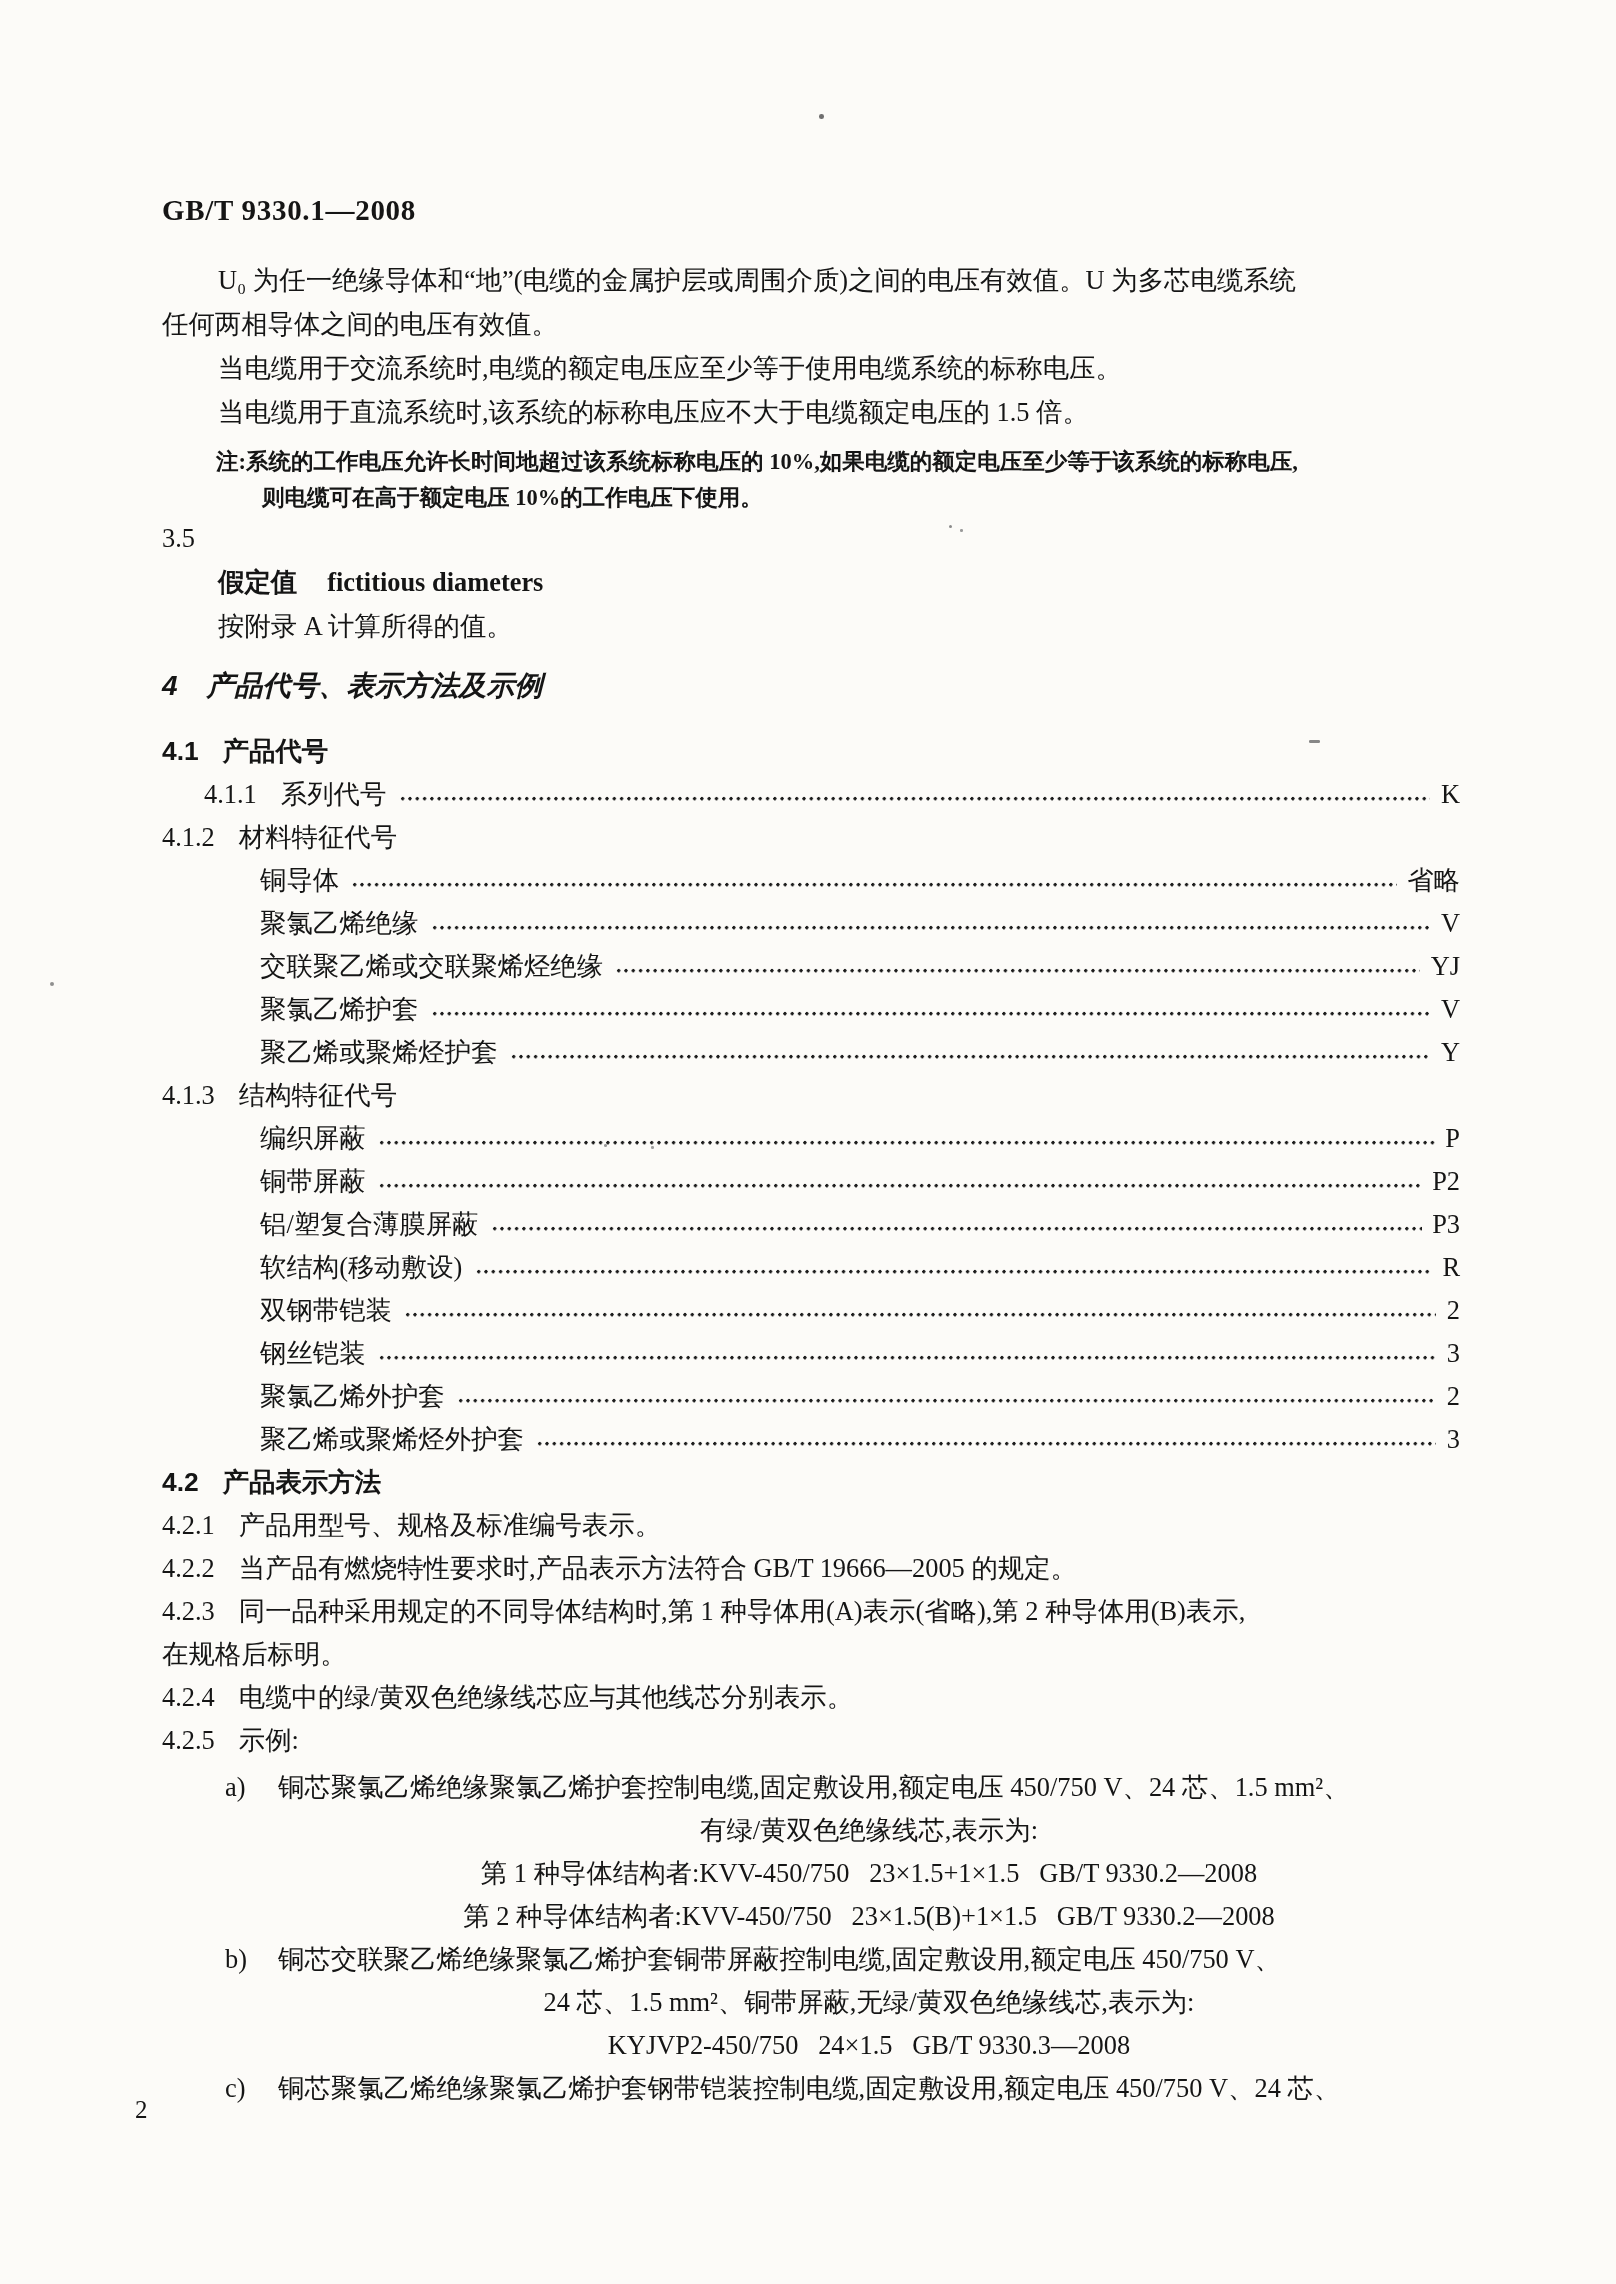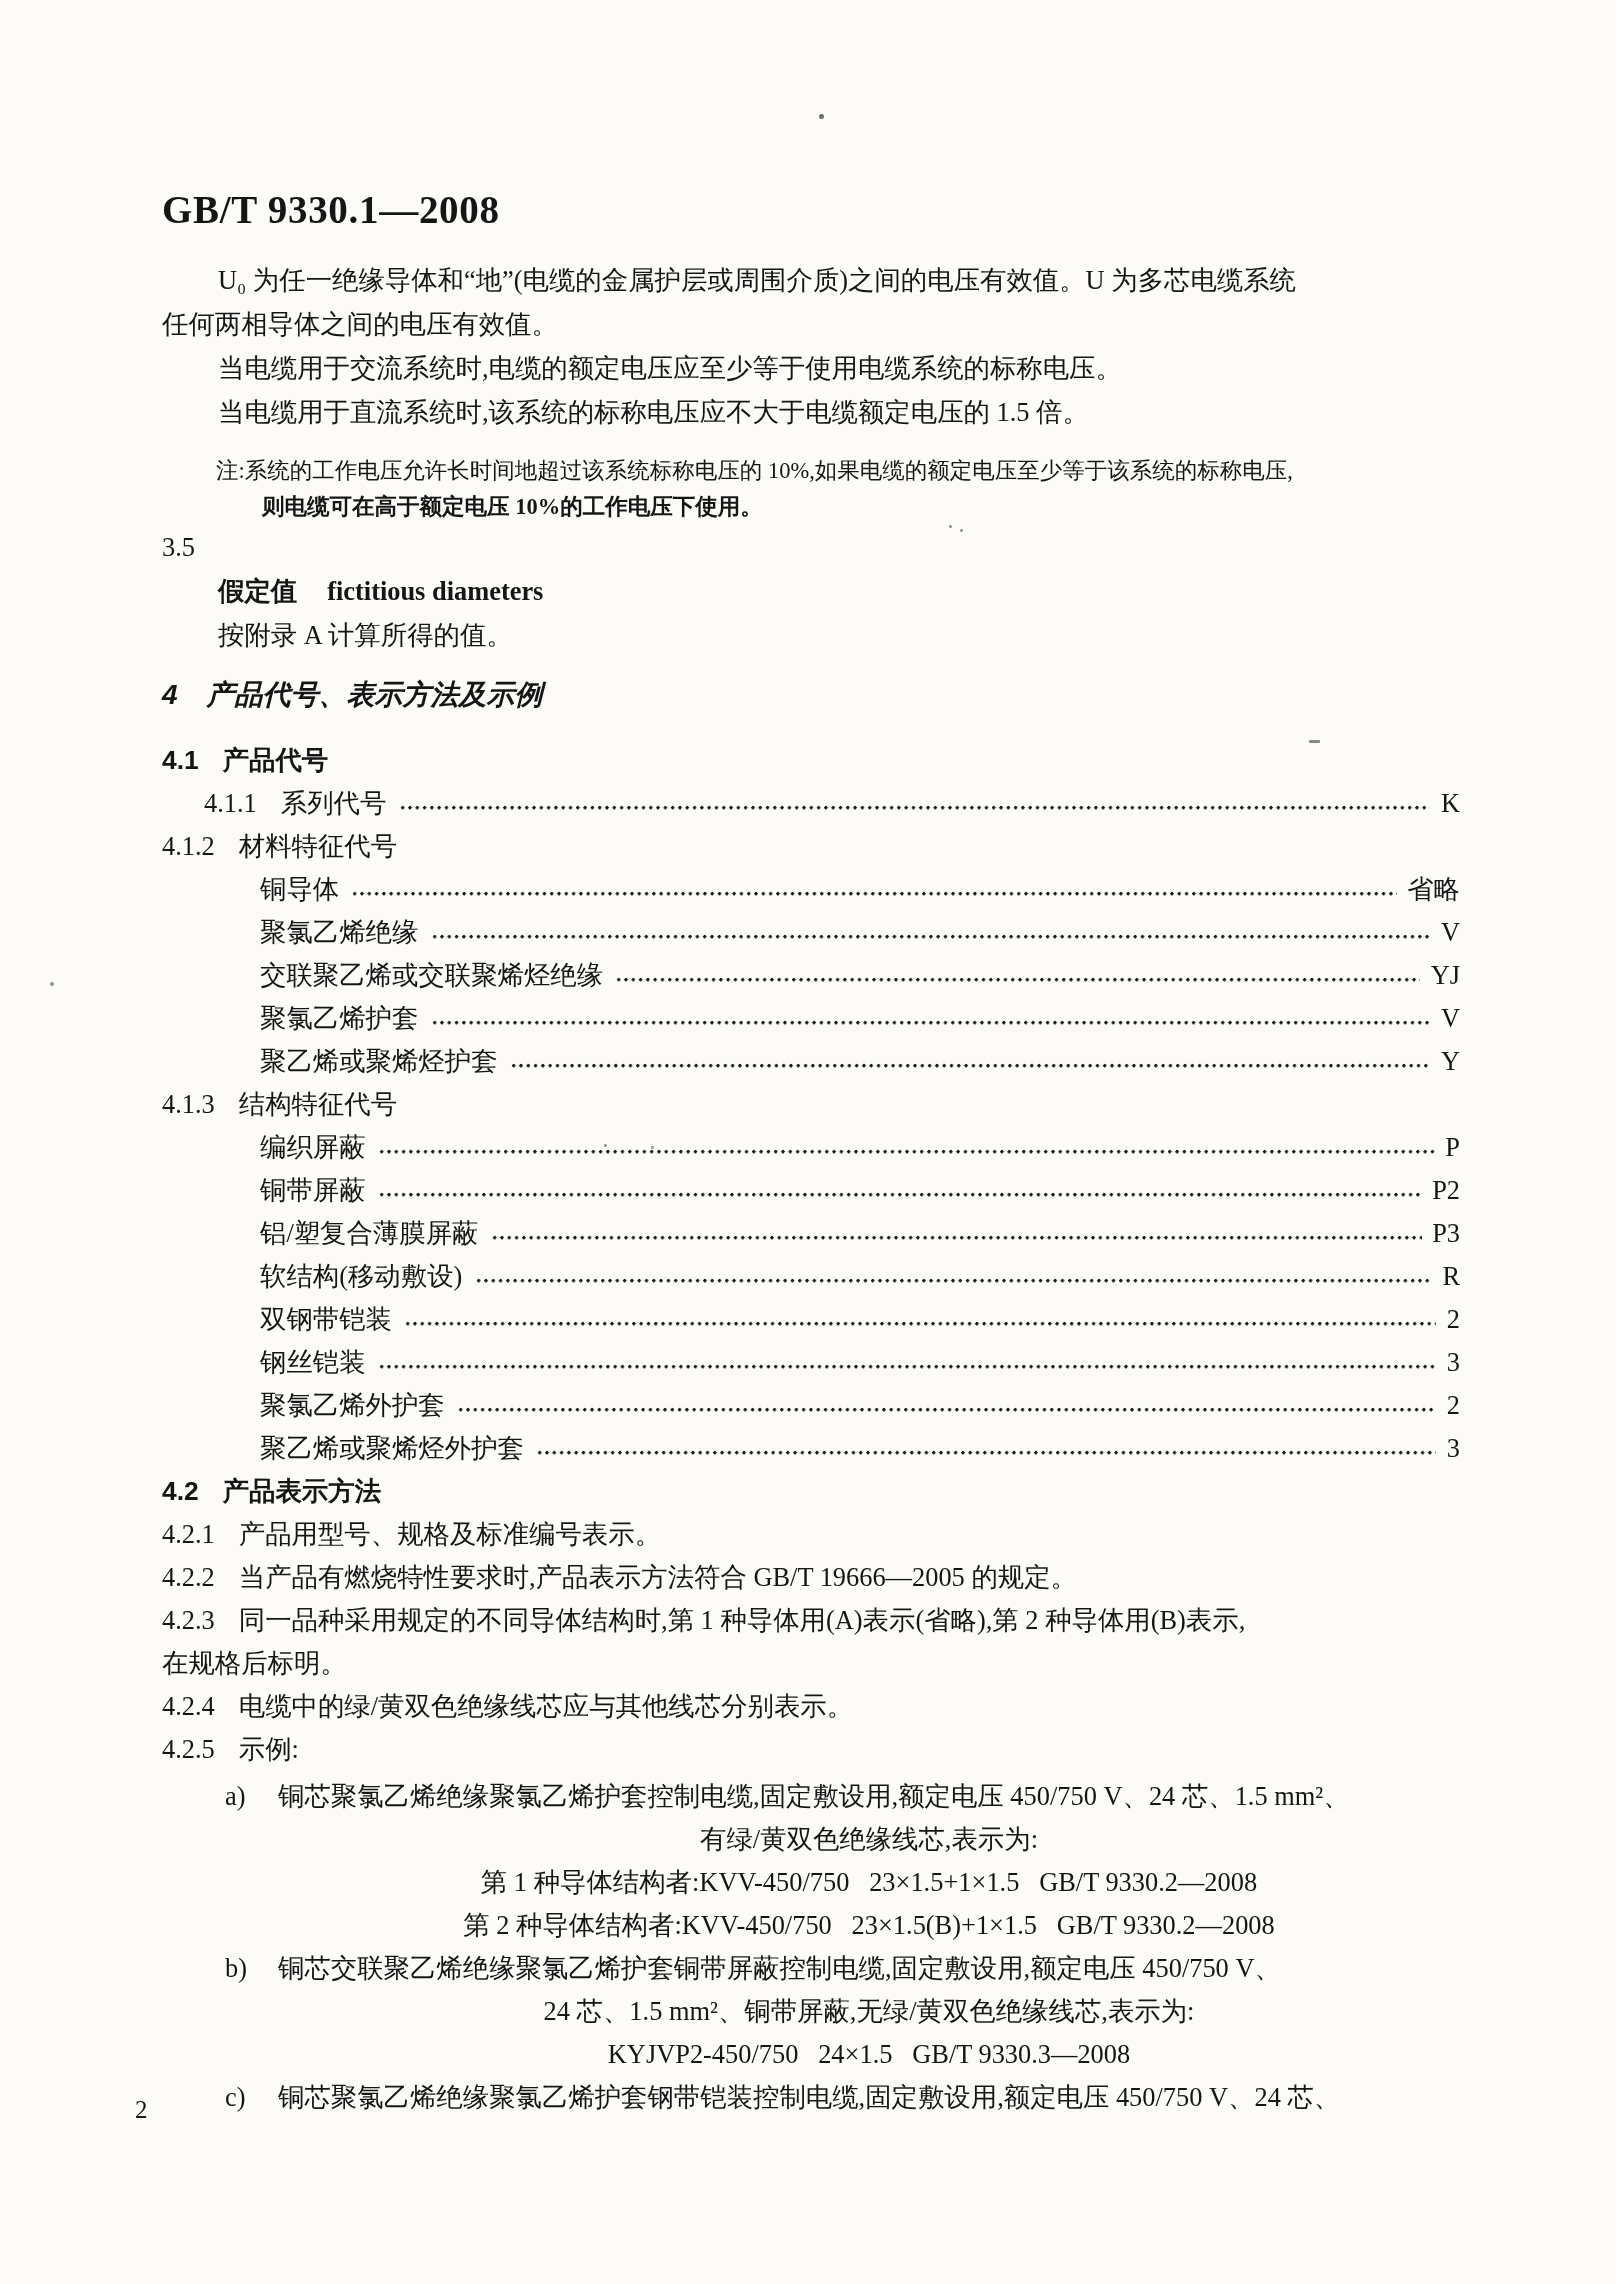--- a/index.html
+++ b/index.html
@@ -9,25 +9,25 @@
     width:1617px;height:2284px;
     background:#fcfbf8;
     font-family:"Liberation Serif","DejaVu Serif",serif;
     color:#151515;
     font-size:26.4px;
     overflow:hidden;
   }
   .content{padding:188px 157px 0 162px;}
   .line{line-height:44px;white-space:pre-wrap;}
   .l65{line-height:43px;}
-  .doc-header{font-weight:700;font-size:39px;letter-spacing:0.7px;}
+  .doc-header{font-weight:700;font-size:29px;letter-spacing:0.7px;}
   .spacer{height:26.4px;}
   .indent{text-indent:56px;}
   .note{font-size:22.5px;line-height:36px;white-space:pre-wrap;}
-  .note-first{padding-left:100px;text-indent:-46px;margin-top:19px;}
+  .note-first{padding-left:100px;text-indent:-46px;margin-top:10px;font-weight:bold;}
   .note-cont{padding-left:100px;font-weight:bold;}
   .h-sans{font-family:"Liberation Sans","DejaVu Sans",sans-serif;font-weight:700;}
   .h4-main{font-size:28px;margin-top:16px;font-style:italic;}
   .h4-sub{font-size:26.4px;margin-top:21px;}
   .num{margin-right:24px;}
   .num-wide{margin-right:29px;}
   .term{font-family:"Liberation Sans","DejaVu Sans",sans-serif;font-weight:700;}
   .term-en{font-weight:700;margin-left:30px;}
   .leader{display:flex;align-items:center;}
   .leader.sub{padding-left:56px;}

